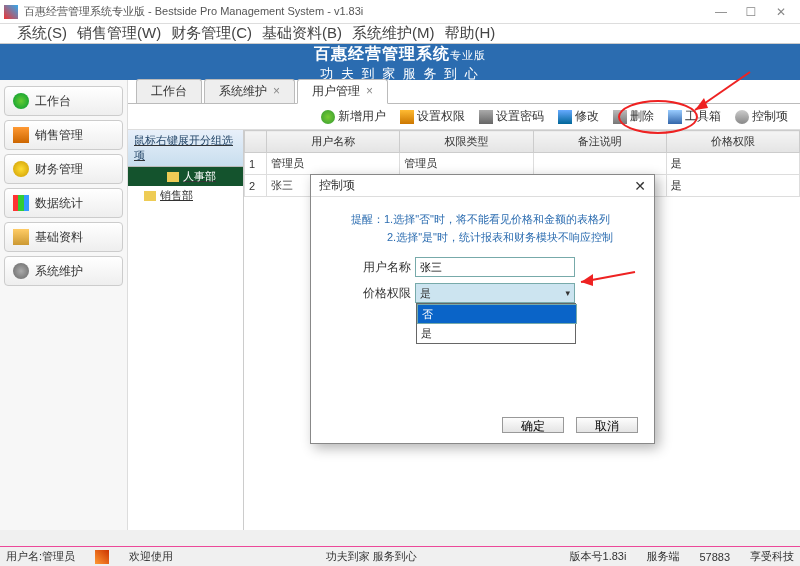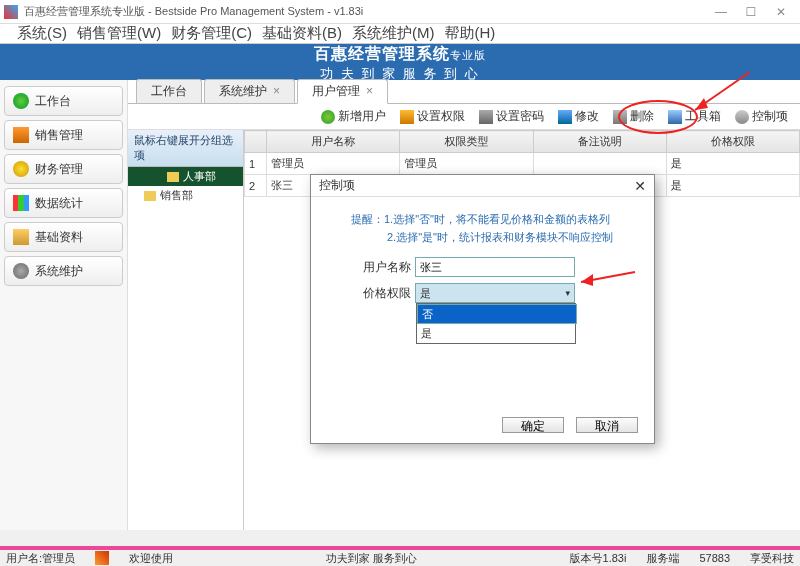--- a/index.html
+++ b/index.html
@@ -32,21 +32,21 @@
   .tbtn { display: flex; align-items: center; gap: 3px; cursor: pointer; color: #333; }
   .tbtn .ti { width: 14px; height: 14px; display: inline-block; }
   .ti-add { background: radial-gradient(#7c3,#393); border-radius: 50%; }
   .ti-perm { background: linear-gradient(#fb3,#c70); }
   .ti-lock { background: linear-gradient(#aaa,#666); }
   .ti-edit { background: linear-gradient(#6af,#069); }
   .ti-del { background: linear-gradient(#bbb,#777); }
   .ti-tool { background: linear-gradient(#9cf,#36a); }
   .ti-ctrl { background: linear-gradient(#ccc,#888); border-radius: 50%; }
   .body { flex: 1; display: flex; }
-  .tree { width: 116px; border-right: 1px solid #ccc; }
+  .tree { width: 116px; border-right: 1px solid #ccc; text-decoration: underline; }
   .tree .hdr { background: linear-gradient(#e8f0fa,#c8deee); padding: 3px 6px; color: #246; border-bottom: 1px solid #bbb; font-size: 11px; }
   .tree .node { padding: 2px 6px 2px 16px; font-size: 11px; display: flex; align-items: center; gap: 4px; }
   .tree .node.sel { background: #14532d; color: #fff; padding-left: 39px; }
   .tree .fold { width: 12px; height: 10px; background: #ec5; display: inline-block; }
   .grid { flex: 1; }
   .grid table { width: 100%; border-collapse: collapse; font-size: 11px; }
   .grid th { background: linear-gradient(#f4f4f4,#e4e4e4); border: 1px solid #ccc; padding: 3px 4px; font-weight: normal; }
   .grid td { border: 1px solid #ddd; padding: 3px 4px; }
   .dialog { position: absolute; left: 310px; top: 174px; width: 345px; height: 270px; background: #fff; border: 1px solid #888; box-shadow: 4px 4px 12px rgba(0,0,0,0.3); z-index: 10; }
   .dialog .dtitle { height: 22px; background: #fff; display: flex; align-items: center; padding: 0 8px; border-bottom: 1px solid #ddd; font-size: 12px; }
@@ -55,21 +55,21 @@
   .dialog .row { display: flex; align-items: center; padding: 3px 40px; font-size: 12px; }
   .dialog .row label { width: 60px; text-align: right; margin-right: 4px; }
   .dialog .row input, .dialog .row .sel { width: 160px; height: 20px; border: 1px solid #7aa; padding: 0 4px; font-size: 11px; }
   .dialog .sel { position: relative; background: #cce4f0; display: flex; align-items: center; }
   .dialog .sel .caret { margin-left: auto; font-size: 9px; }
   .dropdown { position: absolute; left: 0; top: 19px; width: 160px; border: 1px solid #666; background: #fff; z-index: 11; }
   .dropdown .opt { padding: 2px 4px; font-size: 11px; }
   .dropdown .opt.sel { background: #0a64c8; color: #fff; }
   .dialog .btns { position: absolute; bottom: 10px; right: 16px; display: flex; gap: 12px; }
   .dialog .btns button { width: 62px; height: 16px; border: 1px solid #999; background: linear-gradient(#fdfdfd,#e4e4e4); font-size: 12px; cursor: pointer; }
-  .statusbar { position: absolute; bottom: 0; left: 0; right: 0; height: 20px; background: #f0f0f0; border-top: 4px solid #ec4899; display: flex; align-items: center; font-size: 11px; padding: 0 6px; gap: 20px; }
+  .statusbar { position: absolute; bottom: 0; left: 0; right: 0; height: 20px; background: #f0f0f0; border-top: 1px solid #ec4899; display: flex; align-items: center; font-size: 11px; padding: 0 6px; gap: 20px; }
   .statusbar .cell { white-space: nowrap; }
   .statusbar .sp { flex: 1; }
   .sig { width: 14px; height: 14px; background: linear-gradient(45deg,#f93,#c30); display: inline-block; }
   svg.arrow { position: absolute; pointer-events: none; z-index: 20; }
   .circle-ann { position: absolute; border: 2px solid #e22; border-radius: 50%; z-index: 19; }
 </style>
 </head>
 <body>
 
 <div class="titlebar">

